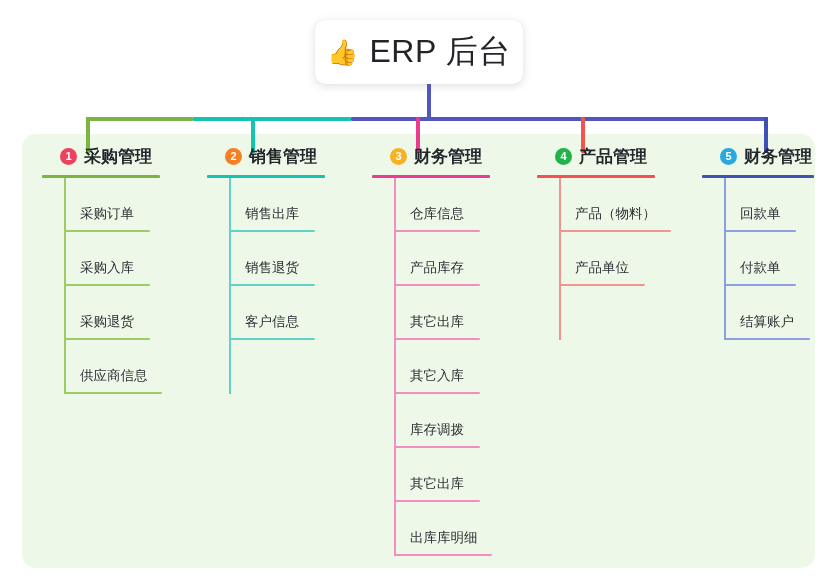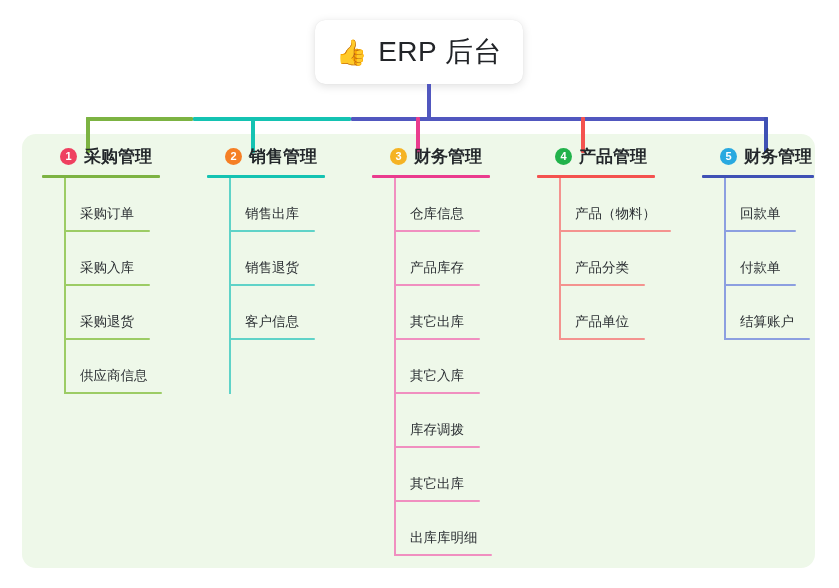--- a/index.html
+++ b/index.html
@@ -41,21 +41,21 @@
     display: flex;
     align-items: center;
     gap: 11px;
   }
   .root-emoji {
     font-size: 25px;
     line-height: 1;
     font-family: "DejaVu Sans", sans-serif;
   }
   .root-title {
-    font-size: 28px;
+    font-size: 32px;
     color: #222428;
     letter-spacing: 0.5px;
     white-space: nowrap;
   }
 
   
   .conn {
     position: absolute;
   }
   .v-main {           
@@ -283,24 +283,20 @@
           <span class="col-title">产品管理</span>
         </div>
         <div class="col-underline" style="background: rgb(244, 82, 79); width: 118px; margin-left: 0px;"></div>
         <div class="col-body">
           <div class="spine" style="background: rgb(244, 147, 143); height: 162px;"></div>
           <div class="item">
             <span class="item-label">产品（物料）</span>
             <div class="item-rule" style="background: rgb(244, 147, 143); width: 112px;"></div>
           </div>
           <div class="item">
-            <span class="item-label">产品分类</span>
-            <div class="item-rule" style="background: rgb(244, 147, 143); width: 86px;"></div>
-          </div>
-          <div class="item">
             <span class="item-label">产品单位</span>
             <div class="item-rule" style="background: rgb(244, 147, 143); width: 86px;"></div>
           </div>
         </div>
       </div>
       <div class="col" style="left: 702px;">
         <div class="col-head">
           <span class="badge" style="background: rgb(41, 169, 224);">5</span>
           <span class="col-title">财务管理</span>
         </div>

